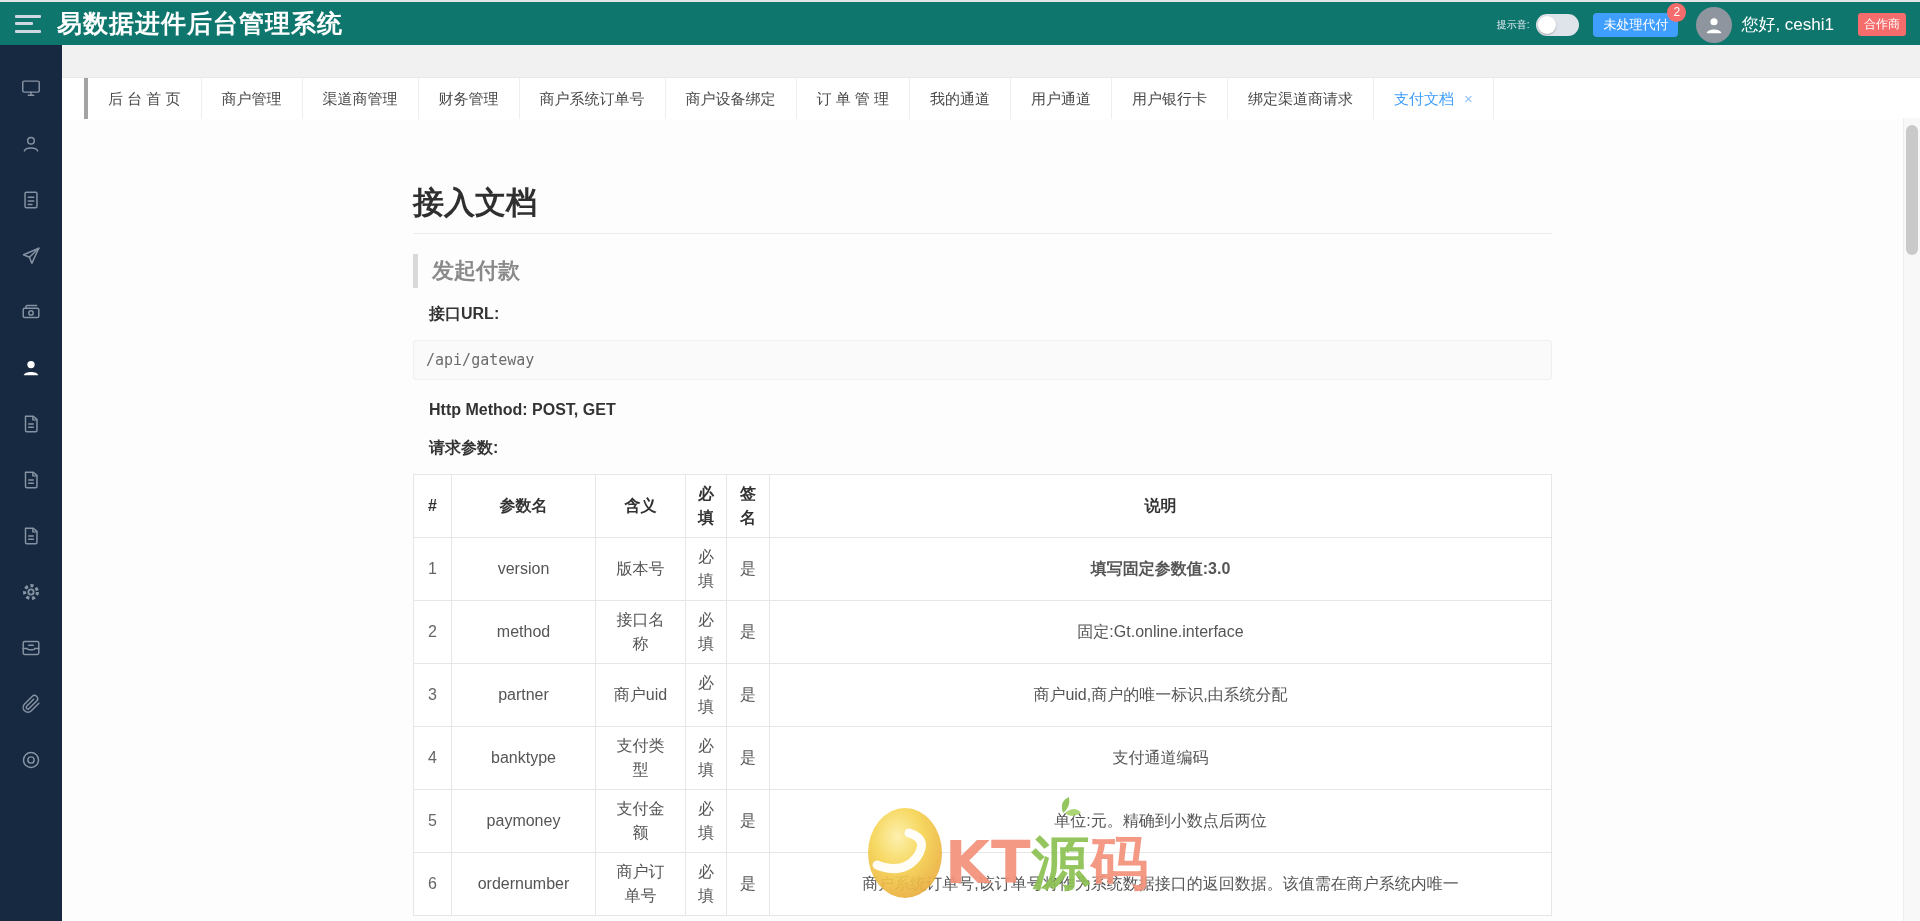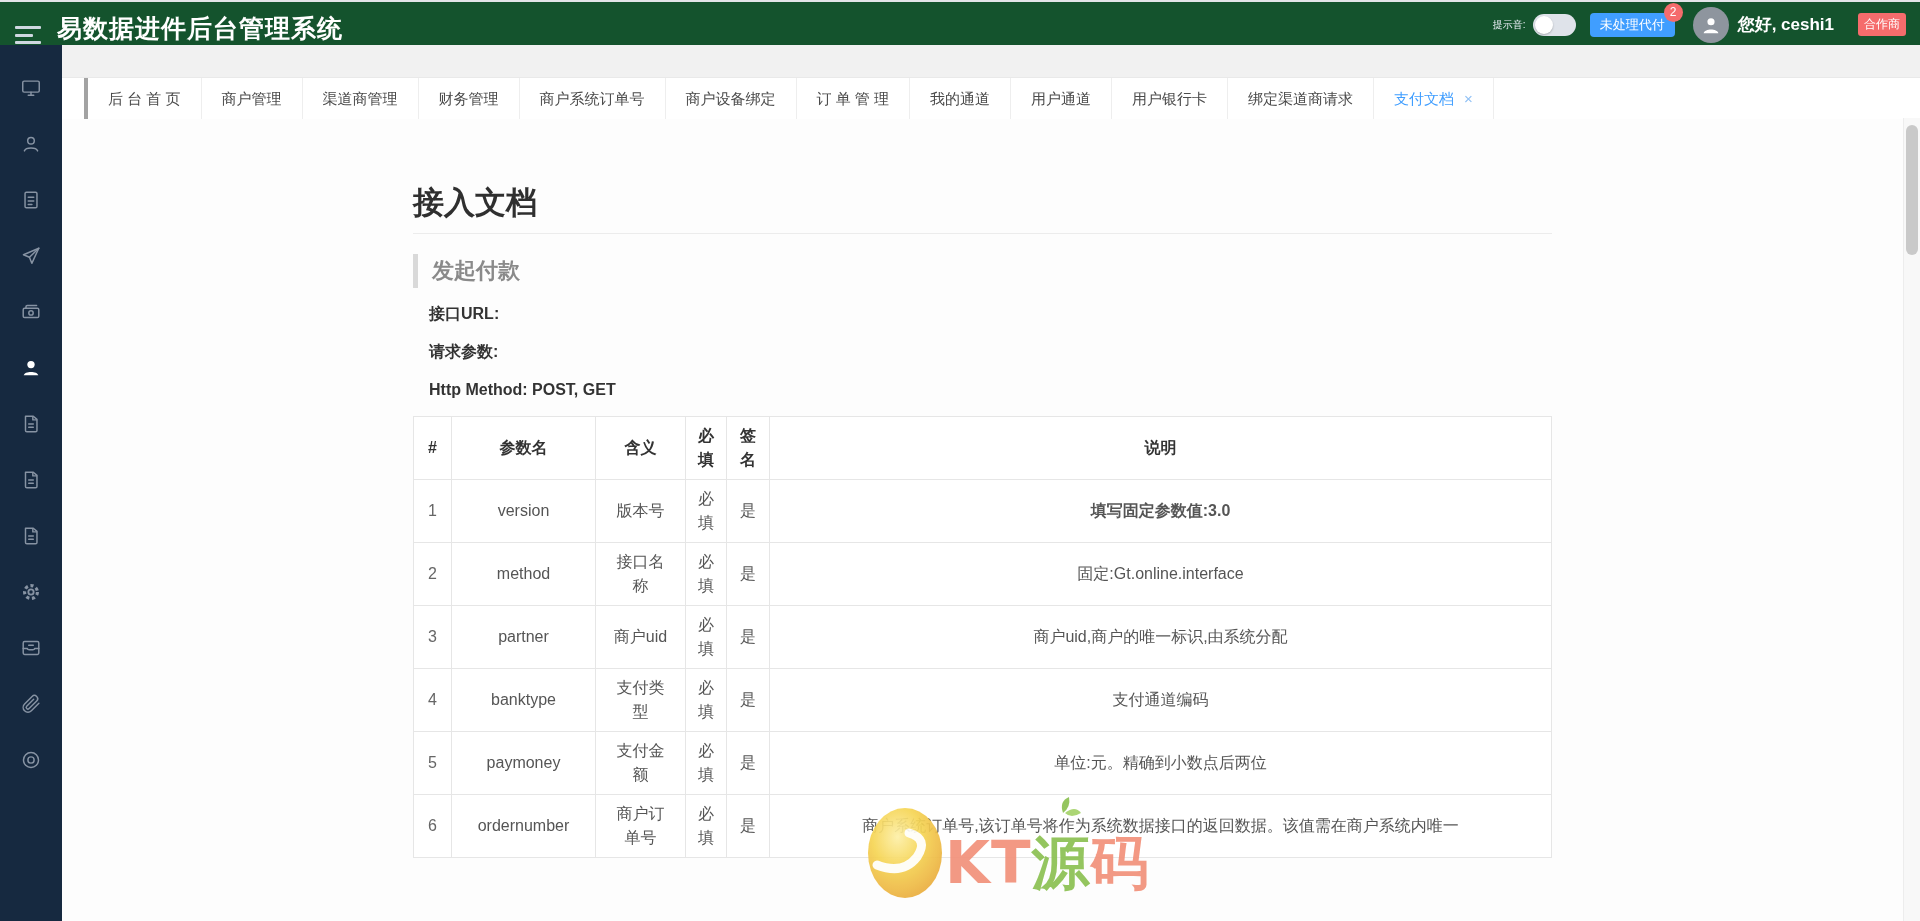--- a/index.html
+++ b/index.html
@@ -5,38 +5,38 @@
   html,body{margin:0;padding:0;}
   body{
     width:1920px;height:921px;overflow:hidden;position:relative;
     font-family:"Liberation Sans","DejaVu Sans",sans-serif;
     background:#f1f1f1;
     -webkit-font-smoothing:antialiased;
   }
   
   .navbar{
     position:absolute;left:0;top:0;width:1920px;height:45px;
-    background:#14532d;border-top:2px solid #e3e5e8;box-sizing:border-box;
-    display:flex;align-items:flex-end;z-index:30;
+    background:#0f766e;border-top:2px solid #e3e5e8;box-sizing:border-box;
+    display:flex;align-items:center;z-index:30;
   }
   .hamburger{width:28px;height:20px;margin-left:15px;cursor:pointer;display:flex;flex-direction:column;justify-content:space-between;padding:1px 0;box-sizing:border-box;}
   .hamburger span{display:block;height:3px;background:#cfd7e0;border-radius:1px;}
   .hamburger span:nth-child(1){width:26px;}
   .hamburger span:nth-child(2){width:18px;}
   .hamburger span:nth-child(3){width:26px;}
   .app-title{color:#ffffff;font-size:25px;font-weight:700;margin-left:14px;letter-spacing:1px;}
   .nav-right{position:absolute;right:14px;top:0;height:45px;display:flex;align-items:center;}
   .sound-label{color:#e9eef5;font-size:10px;margin-right:7px;}
   .toggle{width:43px;height:22px;border-radius:11px;background:#dfe3ea;position:relative;cursor:pointer;display:inline-block;}
   .toggle .knob{position:absolute;left:2px;top:2px;width:18px;height:18px;border-radius:50%;background:#ffffff;box-shadow:0 1px 2px rgba(0,0,0,.25);}
   .pending-wrap{position:relative;margin-left:14px;}
   .pending-btn{background:#409eff;color:#fff;border:none;border-radius:4px;height:24px;padding:0 10px;font-size:13px;cursor:pointer;font-family:inherit;}
   .count-badge{position:absolute;top:-10px;right:-8px;min-width:19px;height:19px;border-radius:50%;background:#f56c6c;color:#fff;font-size:12px;line-height:19px;text-align:center;}
   .avatar{width:36px;height:36px;border-radius:50%;background:#8e959e;margin-left:18px;display:flex;align-items:center;justify-content:center;cursor:pointer;overflow:hidden;}
-  .greeting{color:#ffffff;font-size:17px;font-weight:700;margin-left:9px;}
+  .greeting{color:#ffffff;font-size:17px;font-weight:400;margin-left:9px;}
   .role-badge{background:#f56c6c;color:#fff;font-size:12px;border-radius:3px;padding:3px 6px;margin-left:24px;}
   
   .sidebar{
     position:absolute;left:0;top:45px;bottom:0;width:62px;background:#162940;z-index:20;
     display:flex;flex-direction:column;align-items:center;padding-top:15px;box-sizing:border-box;
   }
   .side-item{width:62px;height:56px;display:flex;align-items:center;justify-content:center;color:#8793a3;cursor:pointer;}
   .side-item.active{color:#ffffff;}
   .side-item svg{width:22px;height:22px;}
   
@@ -230,22 +230,23 @@
       <div class="tab"><span>绑定渠道商请求</span></div>
       <div class="tab active"><span>支付文档</span><span class="tab-close">×</span></div>
     </div>
 
   <div class="content">
     <div class="doc">
       <h1>接入文档</h1>
       <hr>
       <div class="bq">发起付款</div>
       <div class="lbl first">接口URL:</div>
+      <div class="code">/api/gateway</div>
+      <div class="lbl">Http Method: POST, GET</div>
       <div class="lbl">请求参数:</div>
-      <div class="lbl">Http Method: POST, GET</div>
       <table class="params" id="params-table">
           <colgroup>
             <col style="width: 38px;">
             <col style="width: 144px;">
             <col style="width: 90px;">
             <col style="width: 41px;">
             <col style="width: 43px;">
             <col>
           </colgroup>
           <thead>

